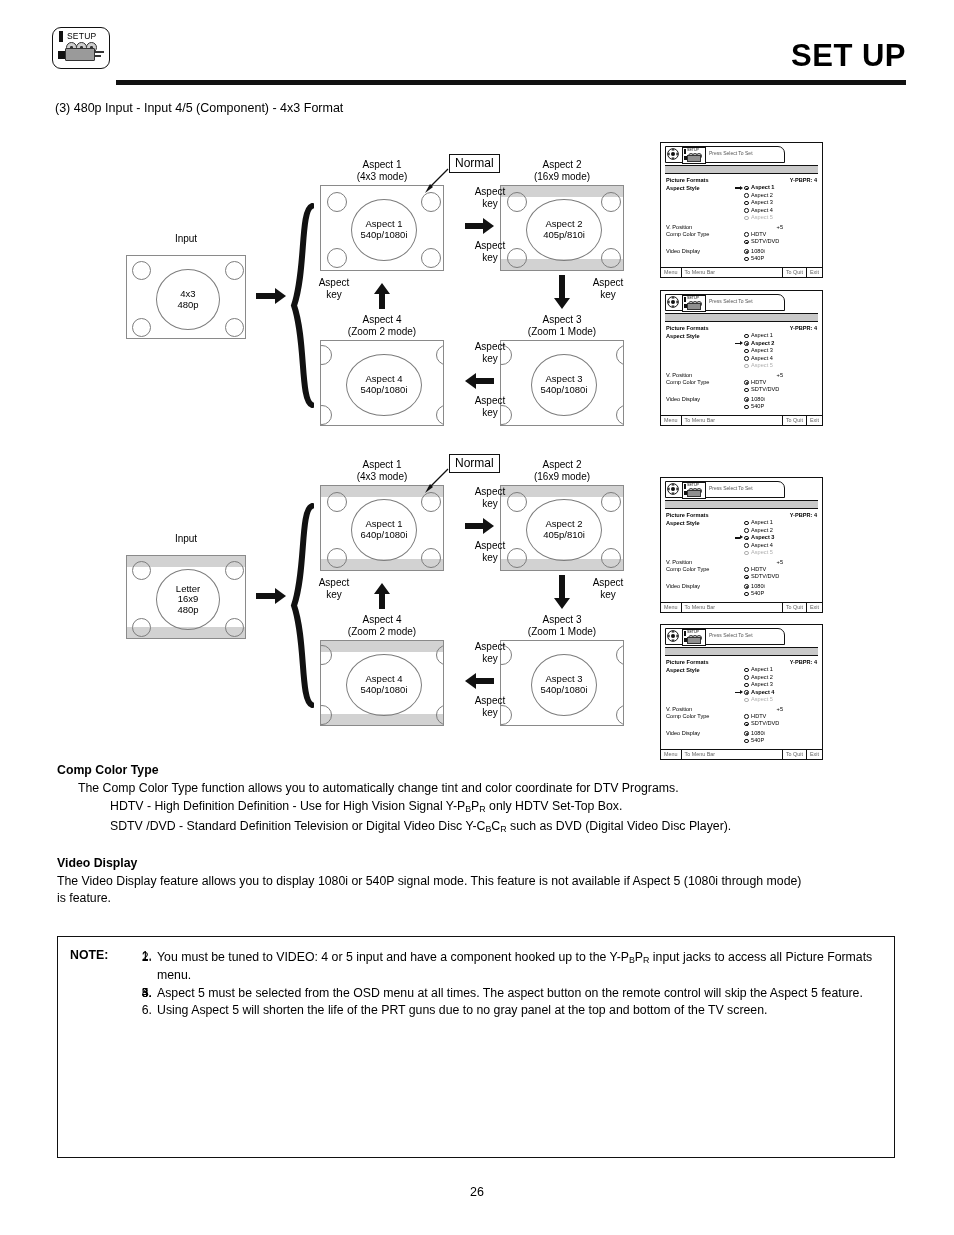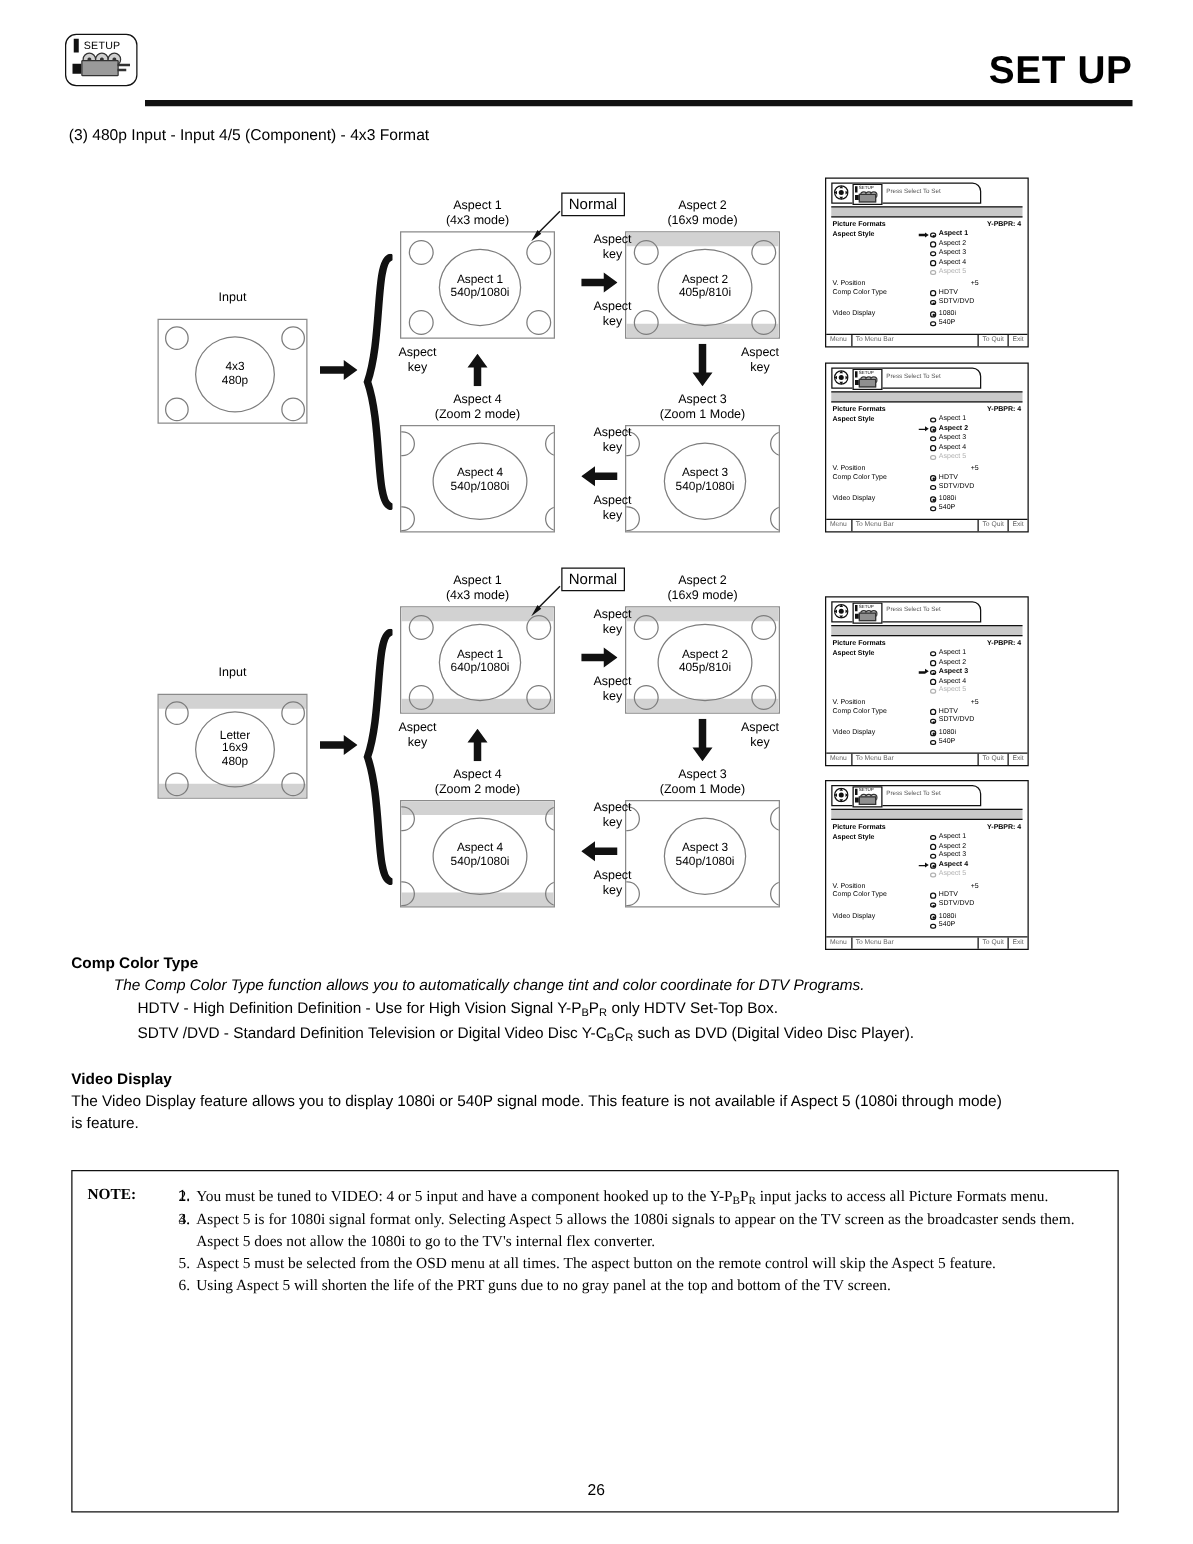--- a/index.html
+++ b/index.html
@@ -107,22 +107,22 @@
   .osd .osd-foot .grow{flex:1;}
   .osd .osd-foot .ra{text-align:right;}
 
   
   .bodytext{position:absolute;font-size:12.3px;line-height:1.35;}
   .b-head{font-weight:bold;}
   sub{font-size:.72em;vertical-align:-.28em;}
 
   
   #note-box{
-    position:absolute;left:57px;top:936px;width:838px;height:274px;
-    border:1.6px solid #111;box-sizing:border-box;font-family:Liberation Serif, serif;
+    position:absolute;left:57px;top:936px;width:838px;height:222px;
+    border:1.6px solid #111;box-sizing:border-box;
   }
   #note-box .nb-label{position:absolute;left:12px;top:11px;font-size:12.3px;font-weight:bold;}
   #note-box ol{margin:0;padding:0;list-style:none;position:absolute;left:78px;top:11px;right:10px;}
   #note-box li{font-size:12.3px;line-height:1.42;position:relative;padding-left:21px;margin-bottom:.5px;}
   #note-box li .num{position:absolute;left:0;top:0;width:16px;text-align:right;}
 
   #page-number{position:absolute;left:0;top:1185px;width:954px;text-align:center;font-size:12.5px;}
 </style>
 </head>
 <body>
@@ -774,37 +774,37 @@
       <div class="osd-foot">
         <div>Menu</div>
         <div class="grow">To Menu Bar</div>
         <div class="ra">To Quit</div>
         <div>Exit</div>
       </div>
     </div>
   </div>
 
 <div class="bodytext b-head" style="left:57px;top:762px;">Comp Color Type</div>
-<div class="bodytext" style="left:91px;top:780px;font-style:italic;">The Comp Color Type function allows you to automatically change tint and color coordinate for DTV Programs.</div>
+<div class="bodytext" style="left:78px;top:780px;">The Comp Color Type function allows you to automatically change tint and color coordinate for DTV Programs.</div>
 <div class="bodytext" style="left:110px;top:798px;">
   <span>HDTV - High Definition Definition - Use for High Vision Signal Y-P</span><sub>B</sub><span>P</span><sub>R</sub><span> only HDTV Set-Top Box.</span>
 </div>
 <div class="bodytext" style="left:110px;top:818px;">
   <span>SDTV /DVD - Standard Definition Television or Digital Video Disc Y-C</span><sub>B</sub><span>C</span><sub>R</sub><span> such as DVD (Digital Video Disc Player).</span>
 </div>
 
 <div class="bodytext b-head" style="left:57px;top:855px;">Video Display</div>
 <div class="bodytext" style="left:57px;top:873px;">The Video Display feature allows you to display 1080i or 540P signal mode.  This feature is not available if Aspect 5 (1080i through mode)</div>
 <div class="bodytext" style="left:57px;top:890px;">is feature.</div>
 
 <div id="note-box">
   <div class="nb-label">NOTE:</div>
   <ol id="note-list">
       <li><span class="num">1.</span></li>
       <li><span class="num">2.</span><span>You must be tuned to VIDEO: 4 or 5 input and have a component hooked up to the Y-P</span><sub>B</sub><span>P</span><sub>R</sub><span> input jacks to access all Picture Formats menu.</span></li>
       <li><span class="num">3.</span></li>
-      <li><span class="num">4.</span><span>Aspect 5 is for 1080i signal format only.  Selecting Aspect 5 allows the 1080i signals to appear on the TV screen as the broadcaster sends them.  Aspect 5 does not allow the 1080i to go to the TV's internal flex converter.</span></li>
+      <li><span class="num">4.</span></li>
       <li><span class="num">5.</span><span>Aspect 5 must be selected from the OSD menu at all times.  The aspect button on the remote control will skip the Aspect 5 feature.</span></li>
       <li><span class="num">6.</span><span>Using Aspect 5 will shorten the life of the PRT guns due to no gray panel at the top and bottom of the TV screen.</span></li>
     </ol>
 </div>
 
 <div id="page-number">26</div>
 
 </body></html>

